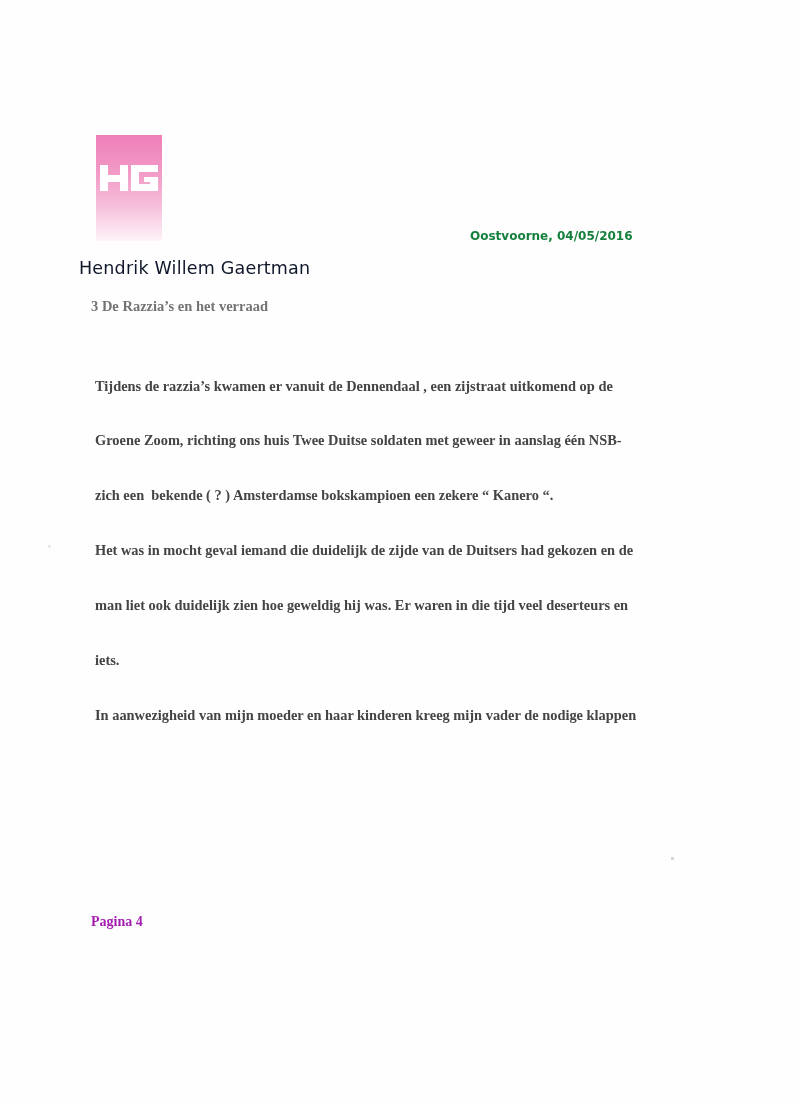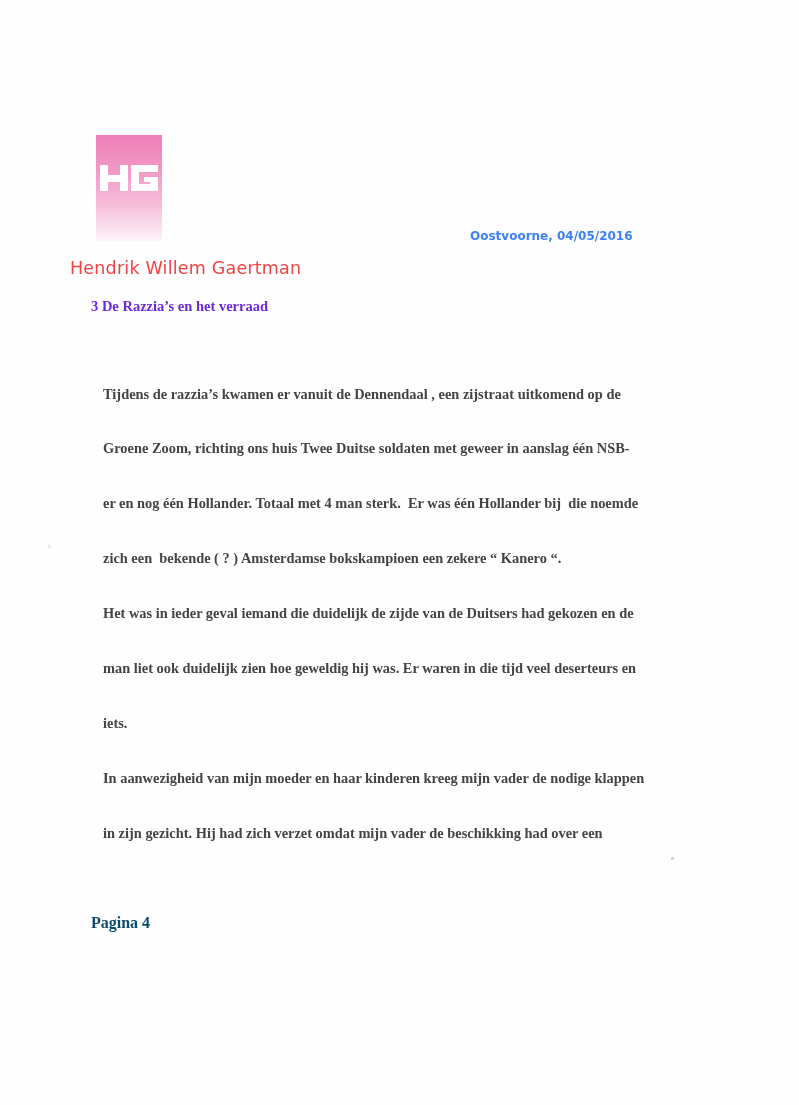--- a/index.html
+++ b/index.html
@@ -32,70 +32,70 @@
     .logo-letters {
       position: absolute;
       left: 4px;
       top: 30px;
       width: 58px;
       height: 26px;
     }
     .logo-letters svg { display: block; }
     .author-name {
       position: absolute;
-      left: 70px;
+      left: 79px;
       top: 258px;
       font-family: "DejaVu Sans", sans-serif;
       font-size: 17.5px;
-      color: #ef4444;
+      color: #0f172a;
       letter-spacing: 0.2px;
       white-space: nowrap;
     }
     .place-date {
       position: absolute;
       left: 470px;
       top: 229px;
       font-family: "DejaVu Sans", sans-serif;
       font-weight: bold;
       font-size: 12px;
-      color: #3b82f6;
+      color: #15803d;
       white-space: nowrap;
     }
     .chapter-title {
       position: absolute;
       left: 91px;
       top: 298px;
       font-family: "Liberation Serif", serif;
       font-weight: bold;
       font-size: 14.5px;
-      color: #6d28d9;
+      color: #737373;
       white-space: nowrap;
     }
     .body-text {
       position: absolute;
       left: 91px;
       top: 336px;
       width: 680px;
       font-family: "Liberation Serif", serif;
       font-weight: bold;
       font-size: 14.4px;
       line-height: 18.3px;
       color: #444444;
     }
-    .para { margin: 12px; white-space: pre; }
+    .para { margin: 4px; white-space: pre; }
     .para .line { display: block; white-space: pre; }
     .gap { height: 18.5px; }
     .page-number {
       position: absolute;
       left: 91px;
       top: 914px;
       font-family: "Liberation Serif", serif;
       font-weight: bold;
-      font-size: 16px;
-      color: #0c4a6e;
+      font-size: 14px;
+      color: #a21caf;
       white-space: nowrap;
     }
     .speck {
       position: absolute;
       width: 3px;
       height: 3px;
       background: #bdbdbd;
       opacity: 0.6;
     }
   </style>
@@ -124,27 +124,25 @@
   <div class="author-name">Hendrik Willem Gaertman</div>
 
   <div class="place-date">Oostvoorne, 04/05/2016</div>
 
   <div class="chapter-title">3 De Razzia’s en het verraad</div>
 
   <div class="body-text">
     <div class="para">
       <span class="line">Tijdens de razzia’s kwamen er vanuit de Dennendaal , een zijstraat uitkomend op de</span>
       <span class="line">Groene Zoom, richting ons huis Twee Duitse soldaten met geweer in aanslag één NSB-</span>
-      <span class="line">er en nog één Hollander. Totaal met 4 man sterk.  Er was één Hollander bij  die noemde</span>
       <span class="line">zich een  bekende ( ? ) Amsterdamse bokskampioen een zekere “ Kanero “.</span>
-      <span class="line">Het was in ieder geval iemand die duidelijk de zijde van de Duitsers had gekozen en de</span>
+      <span class="line">Het was in mocht geval iemand die duidelijk de zijde van de Duitsers had gekozen en de</span>
       <span class="line">man liet ook duidelijk zien hoe geweldig hij was. Er waren in die tijd veel deserteurs en</span>
       <span class="line">iets.</span>
       <span class="line">In aanwezigheid van mijn moeder en haar kinderen kreeg mijn vader de nodige klappen</span>
-      <span class="line">in zijn gezicht. Hij had zich verzet omdat mijn vader de beschikking had over een</span>
     </div>
     <div class="gap"></div>
     <div class="para">
       
       
     </div>
 
   </div>
 
   <div class="page-number">Pagina 4</div>

